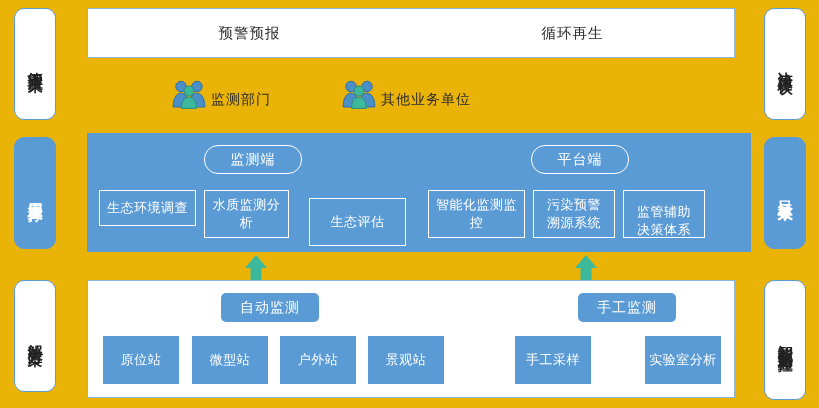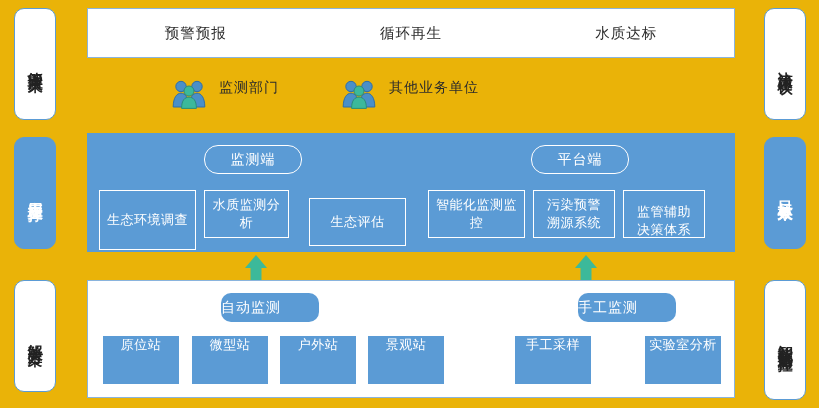--- a/index.html
+++ b/index.html
@@ -62,22 +62,22 @@
   }
 
   
   .actor-row {
     position: absolute;
     display: flex;
     align-items: center;
   }
   .actor {
     display: flex;
-    align-items: flex-start;
-    gap: 13px;
+    align-items: flex-end;
+    gap: 5px;
   }
   .actor-label {
     font-size: 14px;
     color: #2b2b2b;
     letter-spacing: 1px;
     white-space: nowrap;
   }
   .people-icon { width: 34px; height: 30px; display: block; }
 
   
@@ -119,36 +119,38 @@
   .bottom-band {
     position: absolute;
     box-sizing: border-box;
     background: #ffffff;
     border: 1.4px solid #8ab4dd;
   }
   .pill-filled {
     position: absolute;
     box-sizing: border-box;
     background: #5b9bd5;
-    border-radius: 10px;
+    border-radius: 5px;
     color: #ffffff;
     font-size: 14px;
     letter-spacing: 1px;
     display: flex;
     align-items: center;
+    justify-content: center;
   }
   .box-filled {
     position: absolute;
     box-sizing: border-box;
     background: #5b9bd5;
     color: #ffffff;
     font-size: 13px;
     letter-spacing: 0.5px;
     text-align: center;
     display: flex;
+    align-items: center;
     justify-content: center;
   }
 </style>
 </head>
 <body>
 
 <div id="canvas">
 
   <div class="side-pill outline" style="left:14px; top:8px; width:42px; height:112px;">
     <span>管理决策</span>
@@ -166,21 +168,20 @@
   <div class="side-pill filled" style="left:764px; top:137px; width:42px; height:112px;">
     <span>目标效果</span>
   </div>
   <div class="side-pill outline" style="left:764px; top:280px; width:42px; height:120px;">
     <span>智能化监测监控</span>
   </div>
 
   <div class="top-bar" style="left:87px; top:8px; width:648px; height:50px;">
     <div class="top-bar-item">预警预报</div>
     <div class="top-bar-item">循环再生</div>
-    <div class="top-bar-item">水质达标</div>
   </div>
 
   <div class="actor-row" style="left:172px; top:76px; width:470px; height:36px;">
 
     <div class="actor" style="width:170px;">
       <span class="people-icon">
         <svg viewBox="0 0 34 30" width="34" height="30" xmlns="http://www.w3.org/2000/svg">
           <circle cx="9" cy="7.5" r="5.2" fill="#4a8fc8" stroke="#2f6ea8" stroke-width="1"></circle>
           <path d="M1.2 28 C1.2 19 4.6 14.2 9 14.2 C13.4 14.2 16.8 19 16.8 28 Z" fill="#4a8fc8" stroke="#2f6ea8" stroke-width="1"></path>
           <circle cx="25" cy="7.5" r="5.2" fill="#4a8fc8" stroke="#2f6ea8" stroke-width="1"></circle>
@@ -201,31 +202,31 @@
           <circle cx="25" cy="7.5" r="5.2" fill="#4a8fc8" stroke="#2f6ea8" stroke-width="1"></circle>
           <path d="M17.2 28 C17.2 19 20.6 14.2 25 14.2 C29.4 14.2 32.8 19 32.8 28 Z" fill="#4a8fc8" stroke="#2f6ea8" stroke-width="1"></path>
           <circle cx="17" cy="12" r="5" fill="#3cb99a" stroke="#2b8d77" stroke-width="1"></circle>
           <path d="M9.6 29.4 C9.6 21 12.8 18.2 17 18.2 C21.2 18.2 24.4 21 24.4 29.4 Z" fill="#3cb99a" stroke="#2b8d77" stroke-width="1"></path>
         </svg>
       </span>
       <span class="actor-label">其他业务单位</span>
     </div>
   </div>
 
-  <div class="blue-band" style="left:87px; top:133px; width:648px; height:119px;">
+  <div class="blue-band" style="left:87px; top:133px; width:648px; height:119px;padding-left:16px;">
 
     <div class="pill-outline" style="left:117px; top:12px; width:98px; height:29px;">
       <span>监测端</span>
     </div>
 
     <div class="pill-outline" style="left:444px; top:12px; width:98px; height:29px;">
       <span>平台端</span>
     </div>
 
-    <div class="box-outline" style="left:12px; top:57px; width:97px; height:60px;">
+    <div class="box-outline" style="left:12px; top:57px; width:97px; height:36px;">
       <span>生态环境调查</span>
     </div>
     <div class="box-outline" style="left:117px; top:57px; width:85px; height:48px;">
       <span>水质监测分析</span>
     </div>
     <div class="box-outline" style="left:222px; top:65px; width:97px; height:48px;">
       <span>生态评估</span>
     </div>
 
     <div class="box-outline" style="left:341px; top:57px; width:97px; height:48px;">

